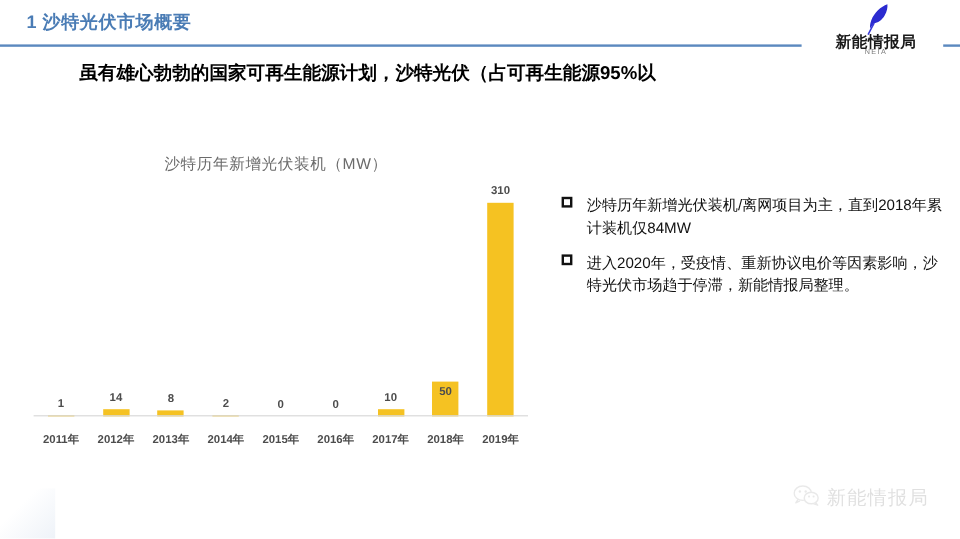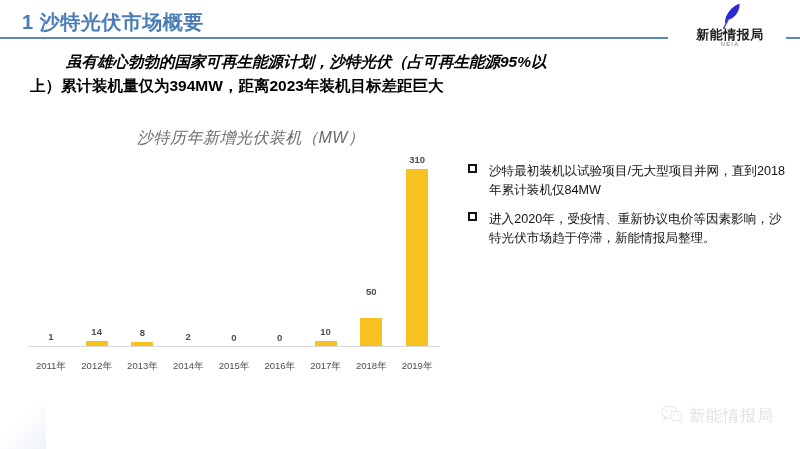--- a/index.html
+++ b/index.html
@@ -8,21 +8,21 @@
     background:#ffffff;
     font-family:"Liberation Sans","DejaVu Sans",sans-serif;
     overflow:hidden;
     position:relative;
   }
   .slide{position:relative;width:800px;height:449px;background:#fff;overflow:hidden;}
 
   
   .hdr-title{
     position:absolute;left:22px;top:9px;
-    font-size:20px;font-weight:bold;
+    font-size:15px;font-weight:bold;
     color:#4a7cb5;letter-spacing:.5px;
     white-space:nowrap;
   }
   .hdr-rule{
     position:absolute;left:0;top:37px;width:668px;height:2px;
     background:#5b89bf;
   }
   .hdr-rule-right{
     position:absolute;right:0;top:37px;width:14px;height:2px;
     background:#5b89bf;
@@ -42,29 +42,28 @@
     font-size:6px;color:#7a7a7a;letter-spacing:1.2px;
   }
 
   
   .subtitle{
     position:absolute;left:30px;top:50px;width:740px;
     font-size:15.5px;font-weight:bold;line-height:1.55;
     color:#000;
     text-align:left;
   }
-  .subtitle .l1{display:block;padding-left:36px;font-style:italic;}
+  .subtitle .l1{display:block;padding-left:36px;}
   .subtitle .l2{display:block;padding-left:0px;}
 
   
   .chart-title{
     position:absolute;left:137px;top:128px;
-    font-size:16px;color:#6b6b6b;letter-spacing:.5px;
-    white-space:nowrap;
-    font-style:italic;
+    font-size:13px;color:#6b6b6b;letter-spacing:.5px;
+    white-space:nowrap;
   }
   .chart{
     position:absolute;left:18px;top:152px;width:430px;height:225px;
   }
   .plot{
     position:absolute;left:10px;right:8px;top:0;bottom:30px;
   }
   .axis-line{
     position:absolute;left:10px;right:8px;bottom:30px;height:1px;
     background:#d9d9d9;
@@ -76,21 +75,21 @@
     position:absolute;bottom:0;left:50%;transform:translateX(-50%);
     width:22px;background:#f5c222;
   }
   .bar-val{
     position:absolute;left:50%;transform:translateX(-50%);
     font-size:9.5px;font-weight:bold;color:#4d4d4d;
     white-space:nowrap;
   }
   .xtick{
     position:absolute;bottom:-26px;left:50%;transform:translateX(-50%);
-    font-size:9.5px;font-weight:normal;color:#4d4d4d;white-space:nowrap;
+    font-size:9.5px;font-weight:bold;color:#4d4d4d;white-space:nowrap;
   }
 
   
   .bullets{
     position:absolute;left:468px;top:162px;width:318px;
   }
   .bullet{
     position:relative;padding-left:21px;margin-bottom:11px;
     font-size:12.6px;line-height:1.47;color:#111;
   }
@@ -135,21 +134,20 @@
         <path d="M24.5 2.5 C19 4.5 13.5 9.5 11 16 C10 18.8 9.8 21 10.2 22.6 L13.2 18.5 C16.5 18.2 20 15.8 22.2 12 C24.2 8.5 24.8 5 24.5 2.5 Z" fill="#2b2bd0"></path>
         <path d="M13.2 18.6 L8.6 27.4" stroke="#3a3ad8" stroke-width="1.3" fill="none" stroke-linecap="round"></path>
       </svg>
     </span>
     <div class="logo-name">新能情报局</div>
     <div class="logo-sub">NEIA</div>
   </div>
 
   <div class="subtitle">
     <span class="l1">虽有雄心勃勃的国家可再生能源计划，沙特光伏（占可再生能源95%以</span>
-    <span class="l2">上）累计装机量仅为394MW，距离2023年装机目标差距巨大</span>
   </div>
 
   <div class="chart-title">沙特历年新增光伏装机（MW）</div>
 
   <div class="chart">
     <div class="plot" id="plot">
         <div class="bar-col" style="left: 0%; width: 11.1111%;">
           <div class="bar" style="height: 0.573529px; background: rgb(245, 194, 34);"></div>
           <div class="bar-val" style="bottom: 4.57353px;">1</div>
           <div class="xtick">2011年</div>
@@ -177,34 +175,34 @@
           <div class="bar-val" style="bottom: 4px;">0</div>
           <div class="xtick">2016年</div>
         </div>
         <div class="bar-col" style="left: 66.6667%; width: 11.1111%; text-align: right;">
           <div class="bar" style="height: 5.73529px; background: rgb(245, 194, 34);"></div>
           <div class="bar-val" style="bottom: 9.73529px;">10</div>
           <div class="xtick">2017年</div>
         </div>
         <div class="bar-col" style="left: 77.7778%; width: 11.1111%;">
           <div class="bar" style="height: 28.6765px; background: rgb(245, 194, 34);"></div>
-          <div class="bar-val" style="bottom: 50px;">50</div>
+          <div class="bar-val" style="bottom: 15px;">50</div>
           <div class="xtick">2018年</div>
         </div>
         <div class="bar-col" style="left: 88.8889%; width: 11.1111%; margin-top: 16px;">
           <div class="bar" style="height: 177.794px; background: rgb(245, 194, 34);"></div>
           <div class="bar-val" style="bottom: 181.794px;">310</div>
           <div class="xtick">2019年</div>
         </div>
       </div>
     <div class="axis-line"></div>
   </div>
 
   <div class="bullets" id="bullets">
-      <div class="bullet"><span class="mark"></span><span>沙特最初装机以试验项目/无大型项目并网，直到2018年累计装机仅84MW</span></div>
+      <div class="bullet"><span class="mark"></span><span>沙特历年新增光伏装机/离网项目为主，直到2018年累计装机仅84MW</span></div>
       <div class="bullet"><span class="mark"></span><span>进入2020年，受疫情、重新协议电价等因素影响，沙特光伏市场趋于停滞，新能情报局整理。</span></div>
     </div>
 
 
   <div class="watermark">
     <span>
       <svg width="22" height="18" viewBox="0 0 22 18">
         <ellipse cx="8" cy="7" rx="7.2" ry="6" fill="none" stroke="#b9b9b9" stroke-width="1.2"></ellipse>
         <path d="M4 12.2 L2.2 15 L5.6 13.4" fill="none" stroke="#b9b9b9" stroke-width="1.2" stroke-linejoin="round"></path>
         <circle cx="5.6" cy="5.6" r="1" fill="#b9b9b9"></circle>

